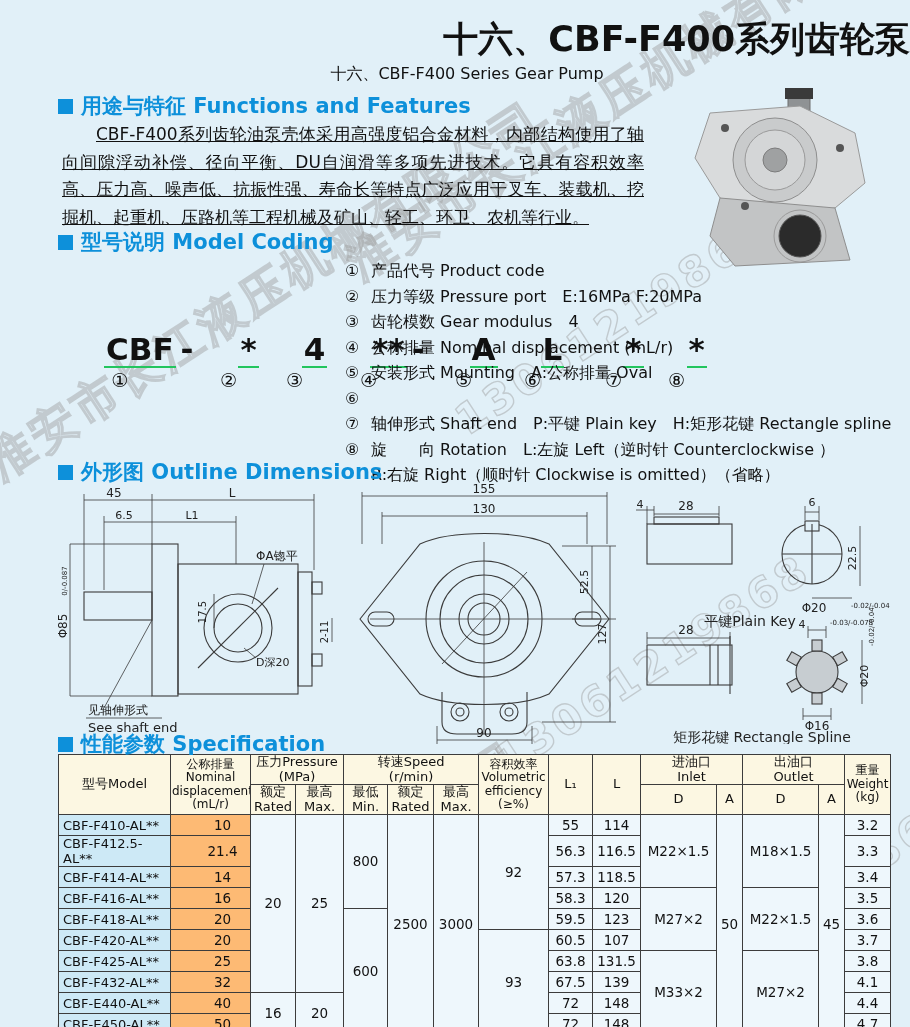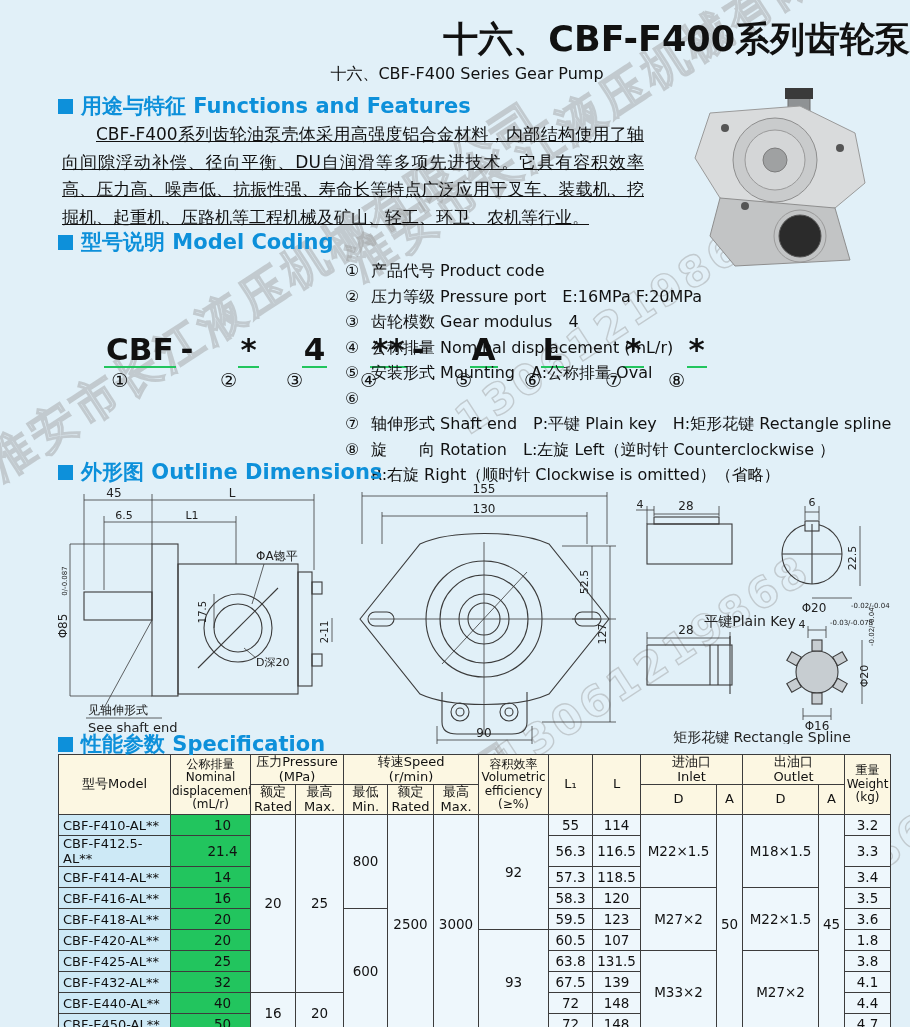--- a/index.html
+++ b/index.html
@@ -38,21 +38,21 @@
   .dln{stroke:#3b3b3b;stroke-width:0.8;fill:none;}
   
   .spec-wrap{position:absolute;top:754px;left:58px;z-index:2;}
   table.spec{border-collapse:collapse;table-layout:fixed;width:788px;background:#eef7fc;}
   .spec th,.spec td{border:1px solid #3c3c3c;text-align:center;vertical-align:middle;
         white-space:pre-line;overflow:hidden;padding:0 1px;}
   .spec th{background:#fcf7e2;font-weight:normal;font-size:13px;line-height:14.5px;}
   .spec th.small{font-size:12px;line-height:13.5px;}
   .spec td{font-size:13.5px;height:20px;line-height:15px;}
   td.c-model{background:#cde9f6;text-align:left;padding-left:4px;font-size:13px;}
-  td.c-disp{background:#22c55e;padding-left:25px;}
+  td.c-disp{background:#fdba74;padding-left:25px;}
 </style>
 </head>
 <body>
 
 <div class="page">
 
   <span class="wm" style="left:-60px;top:260px;font-size:46px;">淮安市长江液压机械有限公司</span>
   <span class="wm" style="left:300px;top:60px;font-size:46px;">淮安市长江液压机械有限公司</span>
   <span class="wm" style="left:-80px;top:900px;font-size:46px;">淮安市长江液压机械有限公司</span>
   <span class="wm" style="left:430px;top:300px;font-size:42px;">13061219868</span>
@@ -435,21 +435,21 @@
           <td>59.5</td>
           <td>123</td>
           <td>3.6</td>
         </tr>
         <tr>
           <td class="c-model">CBF-F420-AL**</td>
           <td class="c-disp">20</td>
           <td rowspan="5">93</td>
           <td>60.5</td>
           <td>107</td>
-          <td>1.8</td>
+          <td>3.7</td>
         </tr>
         <tr>
           <td class="c-model">CBF-F425-AL**</td>
           <td class="c-disp">25</td>
           <td>63.8</td>
           <td>131.5</td>
           <td rowspan="4">M33×2</td>
           <td rowspan="4">M27×2</td>
           <td>3.8</td>
         </tr>

